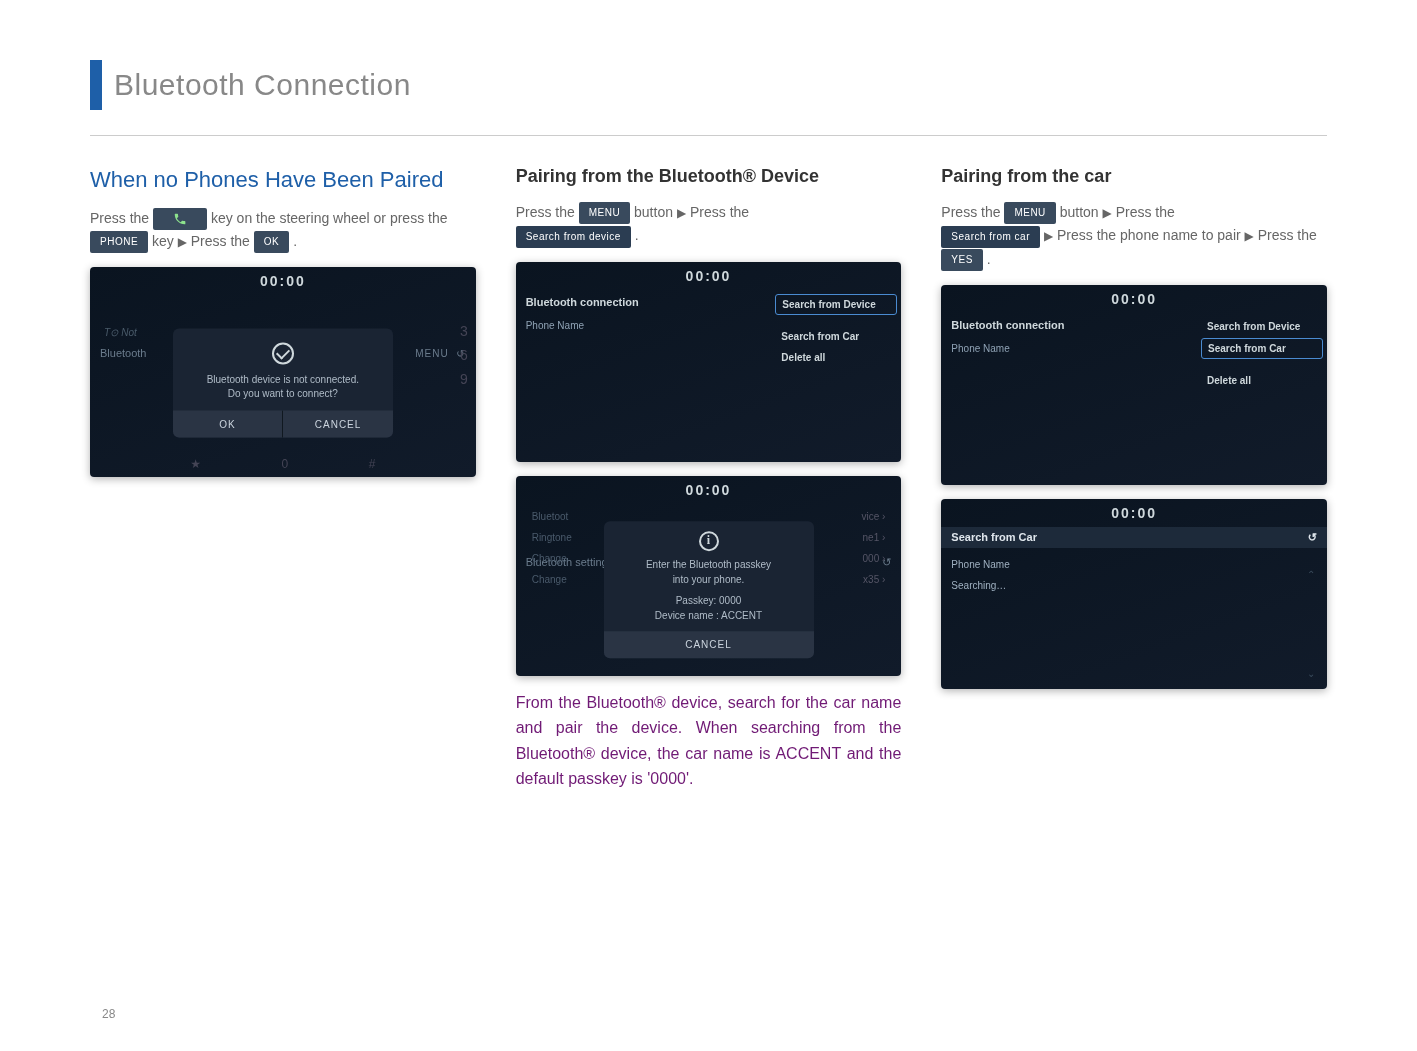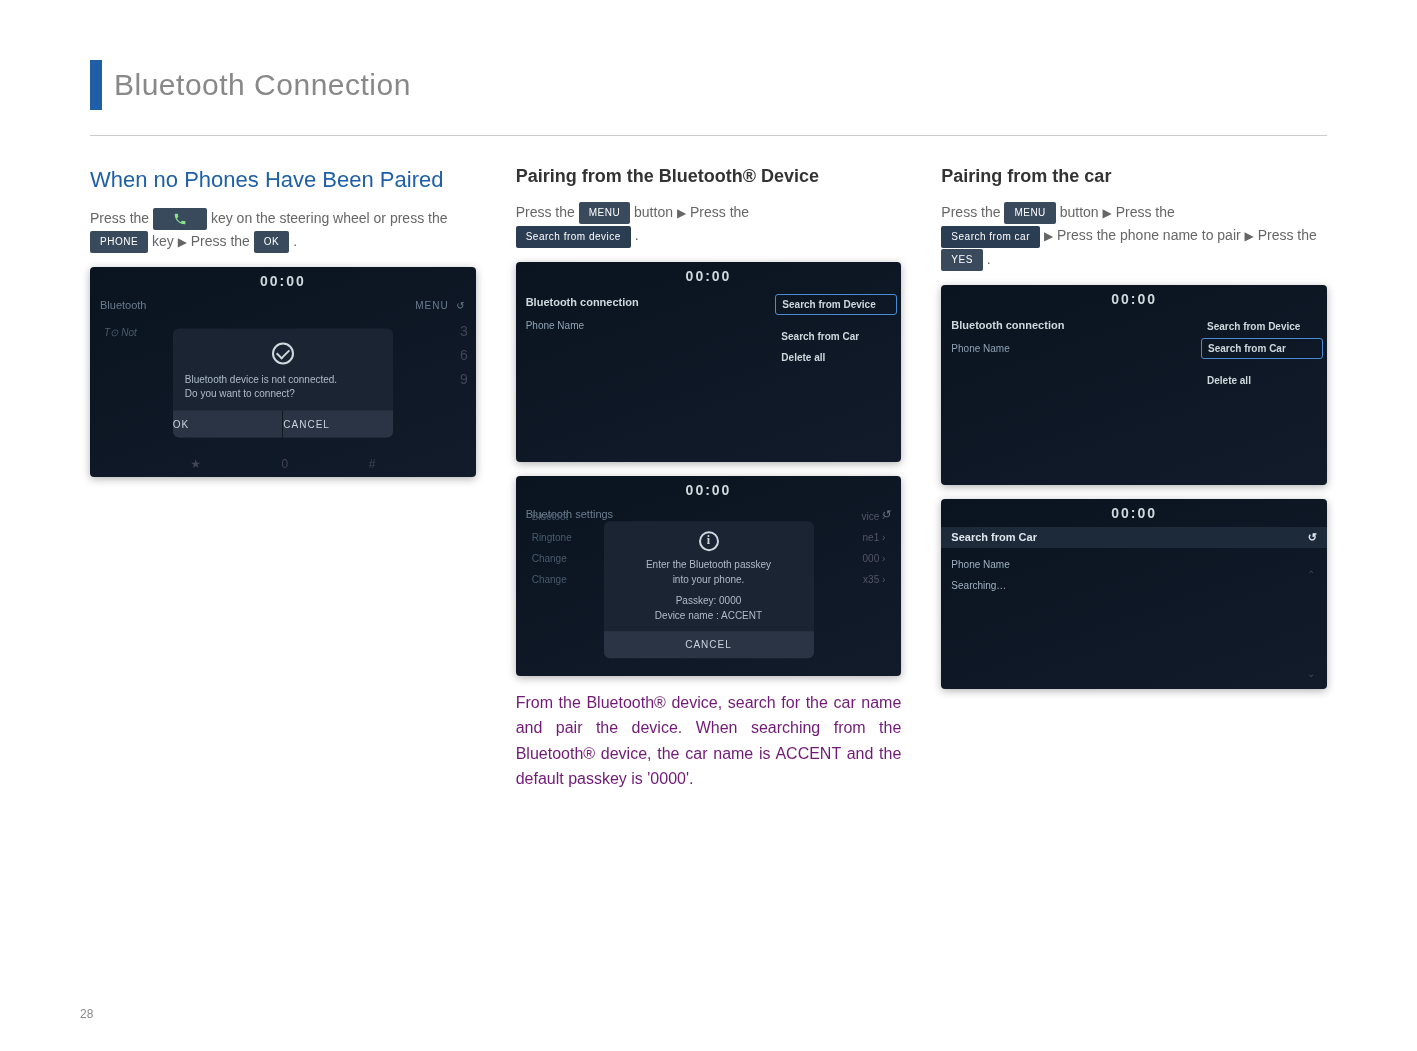--- a/index.html
+++ b/index.html
@@ -59,26 +59,28 @@
     padding: 6px 0;
     font-size: 14px;
   }
   .dev-header {
     display: flex;
     justify-content: space-between;
     align-items: center;
     padding: 4px 10px;
     color: #6b7c8d;
     font-size: 11px;
+    margin-top: 48px;
   }
   .dev-header .menu { letter-spacing: 1px; font-size: 10px; }
   .dialog {
     width: 220px;
     background: #1a2433;
     border-radius: 6px;
+    text-align: center;
     padding: 14px 0 0 0;
     color: #b0bcc8;
     font-size: 10px;
   }
   .dialog .check {
     width: 22px; height: 22px; border: 2px solid #cfd8dc; border-radius: 50%;
     margin: 0 auto 8px; position: relative;
   }
   .dialog .check::after {
     content: ""; position: absolute; left: 5px; top: 2px;
@@ -137,21 +139,21 @@
 
   
   .dev-d { height: 190px; }
   .sfc-header { display: flex; justify-content: space-between; padding: 4px 10px; background: #1d2a3a; color: #dfe6ec; font-size: 11px; font-weight: 600; }
   .sfc-list { padding: 6px 10px; }
   .sfc-list .srow { color: #9fb0c0; font-size: 10px; padding: 5px 0; }
   .scroll-arrows { position: absolute; right: 6px; top: 70px; bottom: 10px; width: 14px; display: flex; flex-direction: column; justify-content: space-between; color: #3a4b5c; font-size: 10px; }
 
   .para { font-size: 16px; color: #701a75; line-height: 1.6; margin-top: 0; text-align: justify; }
 
-  .page-num { position: absolute; bottom: 30px; left: 80px; font-size: 12px; color: #888; }
+  .page-num { position: absolute; bottom: 30px; left: 102px; font-size: 12px; color: #888; }
 </style>
 </head>
 <body>
 
 <div class="page-title-row">
   <div class="title-bar"></div>
   <h1 class="page-title">Bluetooth Connection</h1>
 </div>
 <hr class="hr">
 

